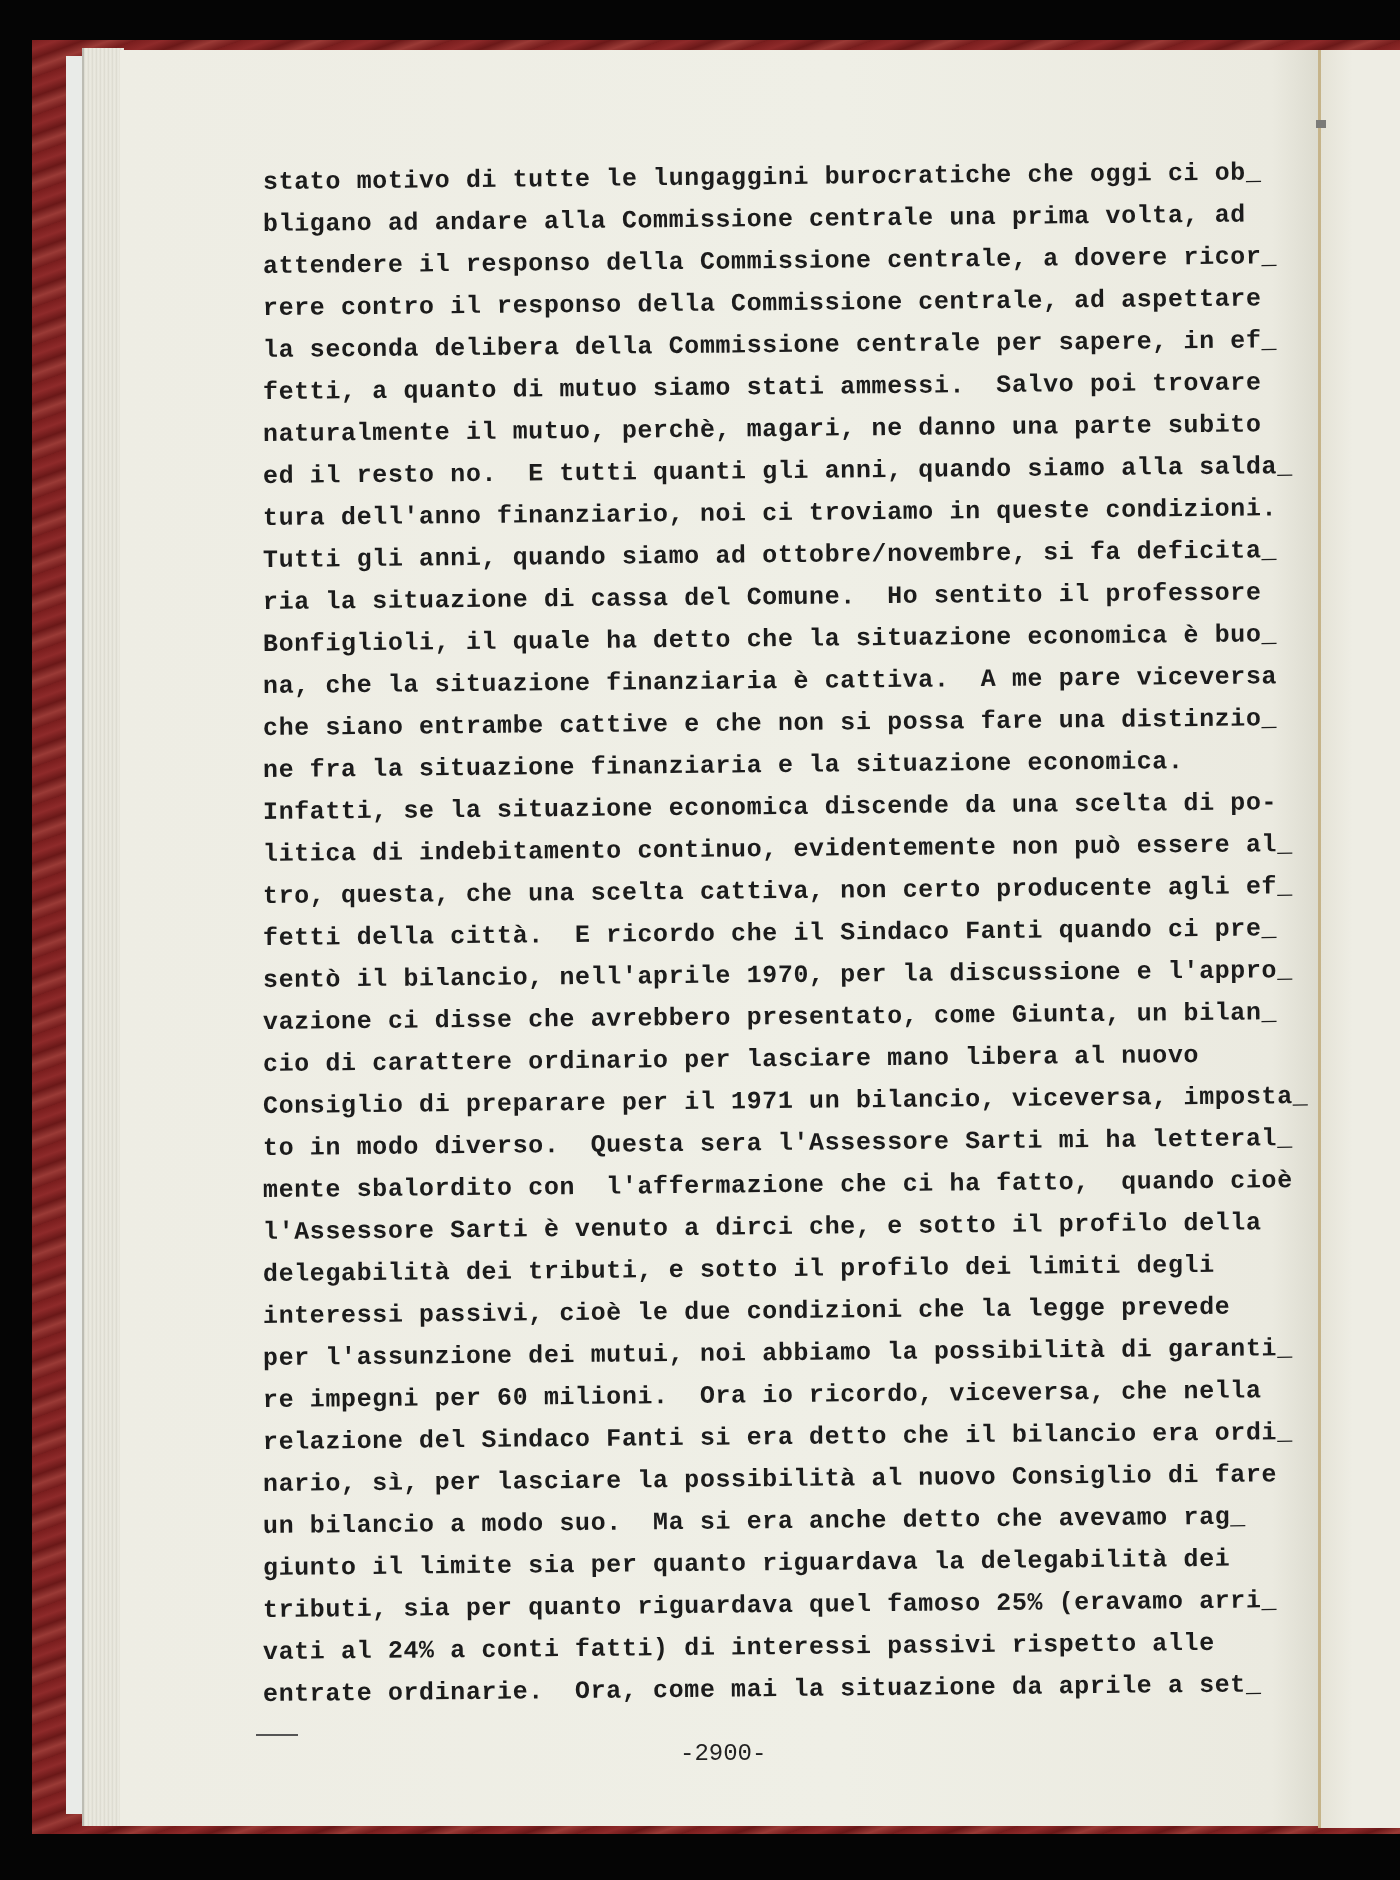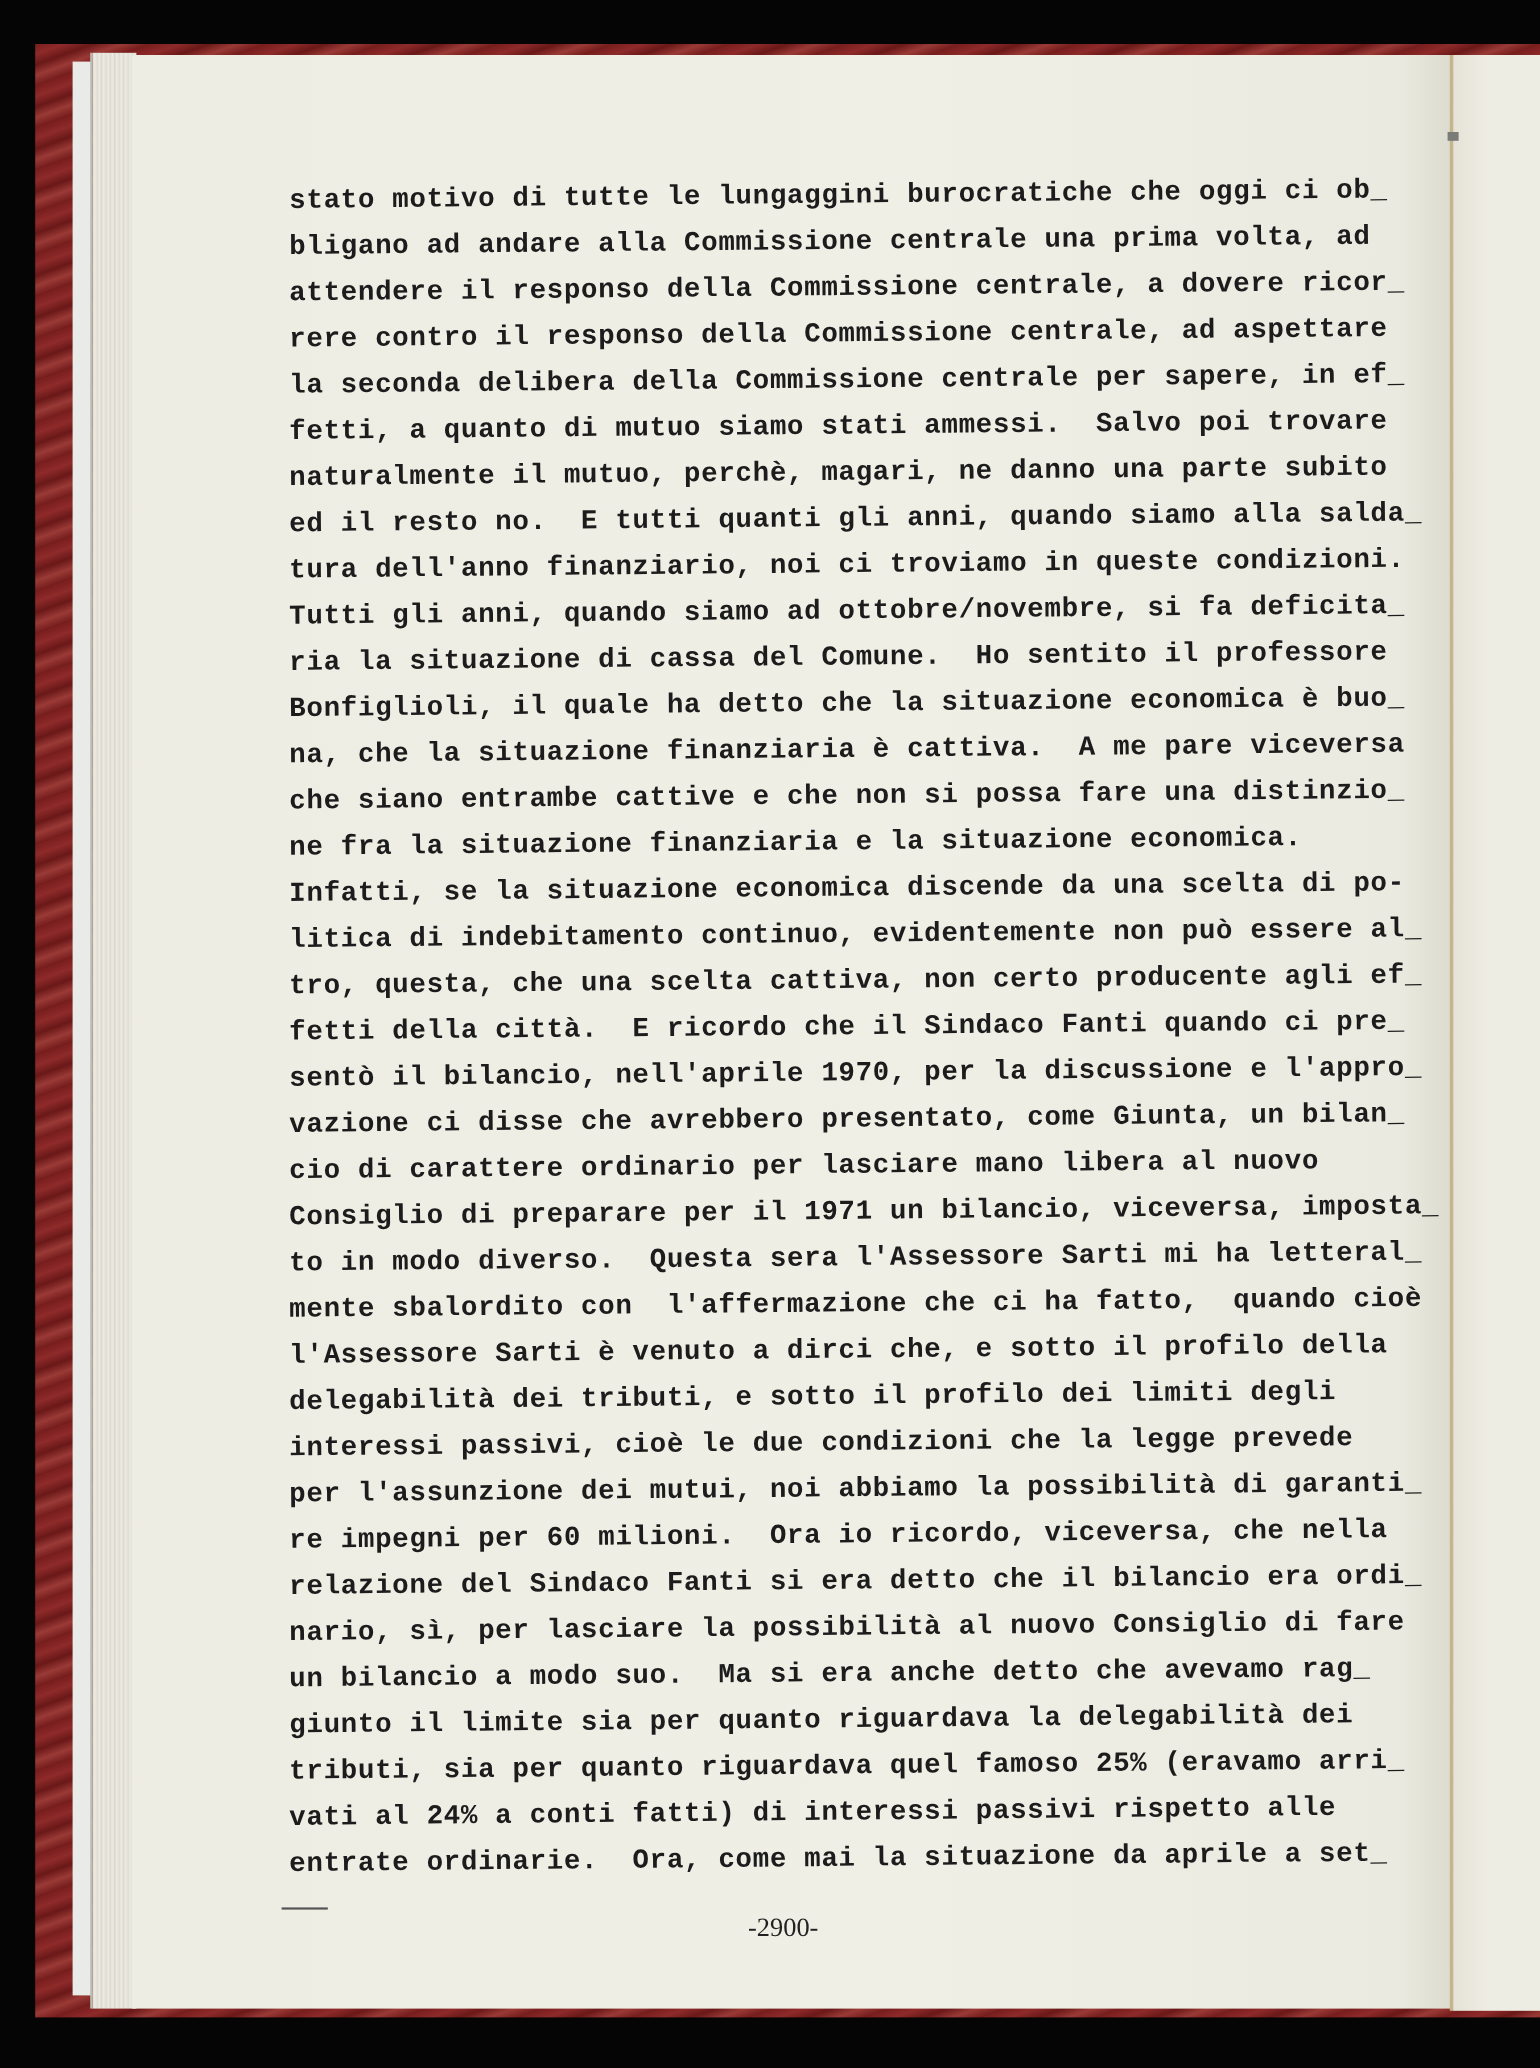--- a/index.html
+++ b/index.html
@@ -47,21 +47,21 @@
     position:absolute; left:0; white-space:pre;
     font-size:25px; letter-spacing:0.6px; color:#1c1c1c;
     font-weight:bold;
     transform-origin:left center;
   }
   .rule {
     position:absolute; left:256px; top:1734px; width:42px; height:2px; background:#555;
   }
   .page-number {
     position:absolute; left:680px; top:1740px; font-size:24px; color:#222;
-    font-family:Liberation Serif, serif;
+    font-family:Liberation Mono, monospace;
   }
 </style>
 </head>
 <body>
 
 <div class="cover"></div>
 <div class="edge-strip"></div>
 <div class="page-block"></div>
 
 <div class="page"></div>

